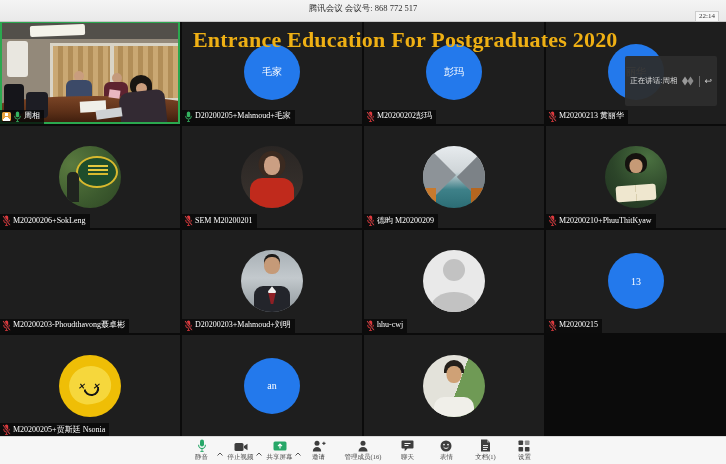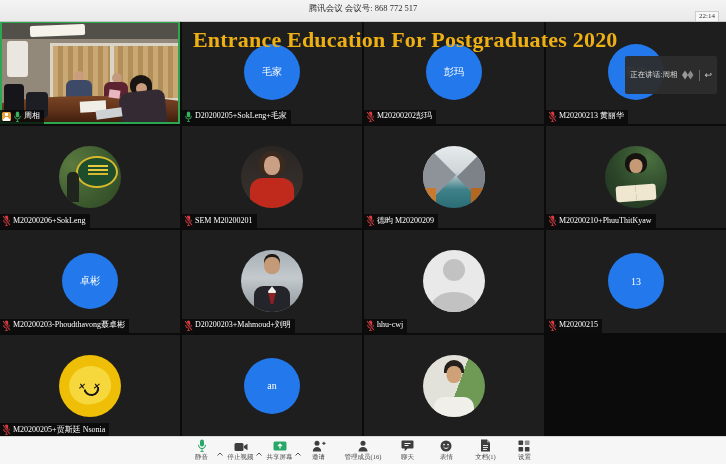--- a/index.html
+++ b/index.html
@@ -104,21 +104,21 @@
   .mic.off{color:#e03a3e;}
   .host{width:9px;height:9px;flex:none;border-radius:1.5px;
         background:radial-gradient(circle at 50% 30%,#fff 0 1.6px,rgba(0,0,0,0) 1.7px),
                    radial-gradient(circle at 50% 92%,#fff 0 3.2px,rgba(0,0,0,0) 3.3px),#e8a33d;}
 
   
   .banner{position:absolute;left:185px;top:27px;z-index:30;pointer-events:none;
           font-size:22px;font-weight:700;letter-spacing:.2px;color:#efb014;white-space:nowrap;margin-left:8px;}
   .toast{position:absolute;right:9px;top:56px;height:26px;z-index:40;border-radius:2px;
          background:rgba(45,45,45,.95);display:flex;align-items:center;gap:4px;
-         padding:6px 5px;font-size:7.5px;color:#ddd;}
+         padding:12px 5px;font-size:7.5px;color:#ddd;}
   .toast .vol{flex:none;}
   .toast .sep{width:1px;height:11px;background:#6a6a6a;}
   .toast .reply{color:#c9c9c9;font-size:9px;line-height:9px;cursor:default;}
 
   
   .toolbar{position:absolute;left:0;right:0;bottom:0;height:27px;background:#f6f6f6;
            border-top:1px solid #d9d9d9;display:flex;align-items:center;justify-content:center;gap:13px;z-index:10;}
   .titem{position:relative;display:flex;flex-direction:column;align-items:center;min-width:26px;}
   .ticon{height:13px;display:flex;align-items:flex-end;}
   .tlabel{font-size:6.5px;color:#4a4a4a;margin-top:1px;white-space:nowrap;}
@@ -175,21 +175,21 @@
         <span>周相</span>
       </div>
     </div>
 
     <div class="tile">
       <div class="badge">毛家</div>
       <div class="plate">
         <svg class="mic on" viewBox="0 0 10 13">
             <use href="#i-mic"></use>
           </svg>
-        <span>D20200205+SokLeng+毛家</span>
+        <span>D20200205+Mahmoud+毛家</span>
       </div>
     </div>
 
     <div class="tile">
       <div class="badge">彭玛</div>
       <div class="plate">
         <svg class="mic off" viewBox="0 0 10 13">
             <use href="#i-mic"></use>
             <path d="M1 1.2 9 12" stroke="#1e1e1e" stroke-width="2.4"></path>
             <path d="M1 1.2 9 12" stroke="currentColor" stroke-width="1.1"></path>
@@ -269,21 +269,20 @@
         <svg class="mic off" viewBox="0 0 10 13">
             <use href="#i-mic"></use>
             <path d="M1 1.2 9 12" stroke="#1e1e1e" stroke-width="2.4"></path>
             <path d="M1 1.2 9 12" stroke="currentColor" stroke-width="1.1"></path>
           </svg>
         <span>M20200210+PhuuThitKyaw</span>
       </div>
     </div>
 
     <div class="tile">
-      <div class="badge">卓彬</div>
       <div class="plate">
         <svg class="mic off" viewBox="0 0 10 13">
             <use href="#i-mic"></use>
             <path d="M1 1.2 9 12" stroke="#1e1e1e" stroke-width="2.4"></path>
             <path d="M1 1.2 9 12" stroke="currentColor" stroke-width="1.1"></path>
           </svg>
         <span>M20200203-Phoudthavong聂卓彬</span>
       </div>
     </div>
 

